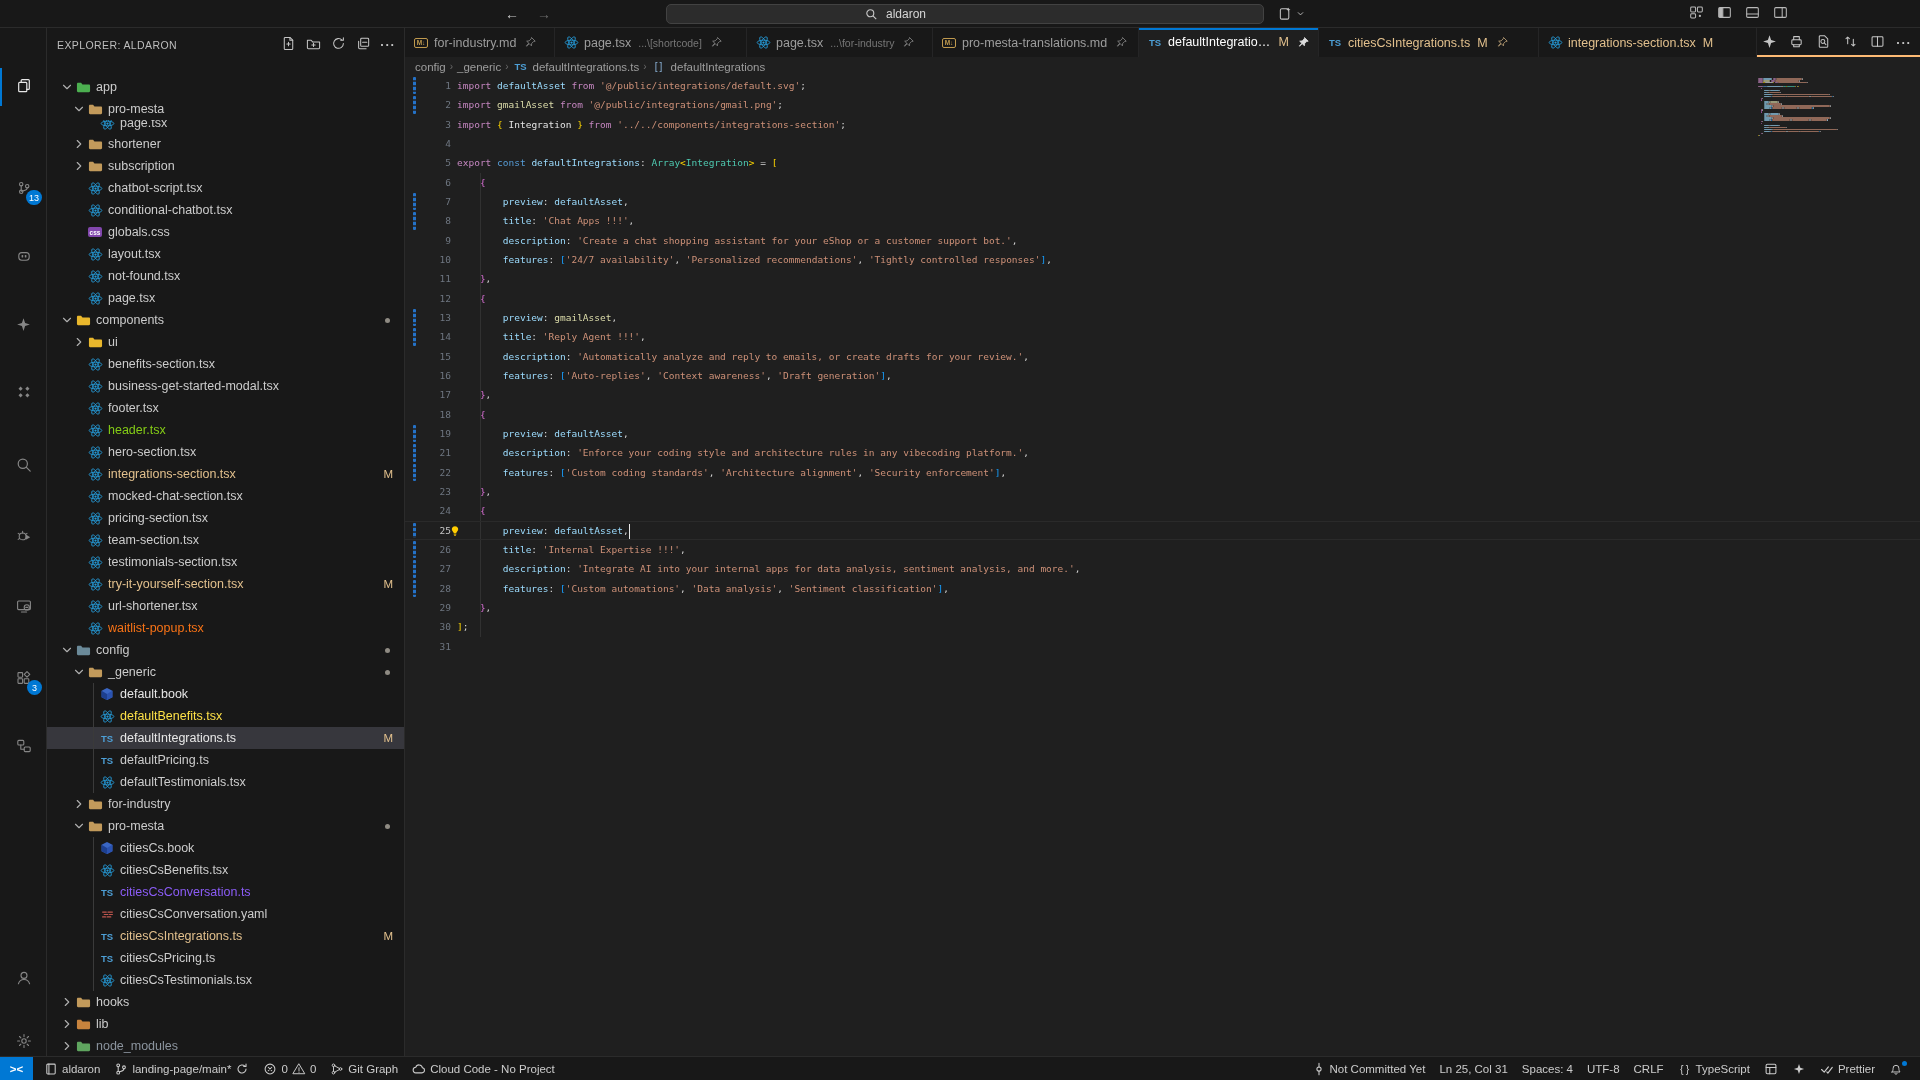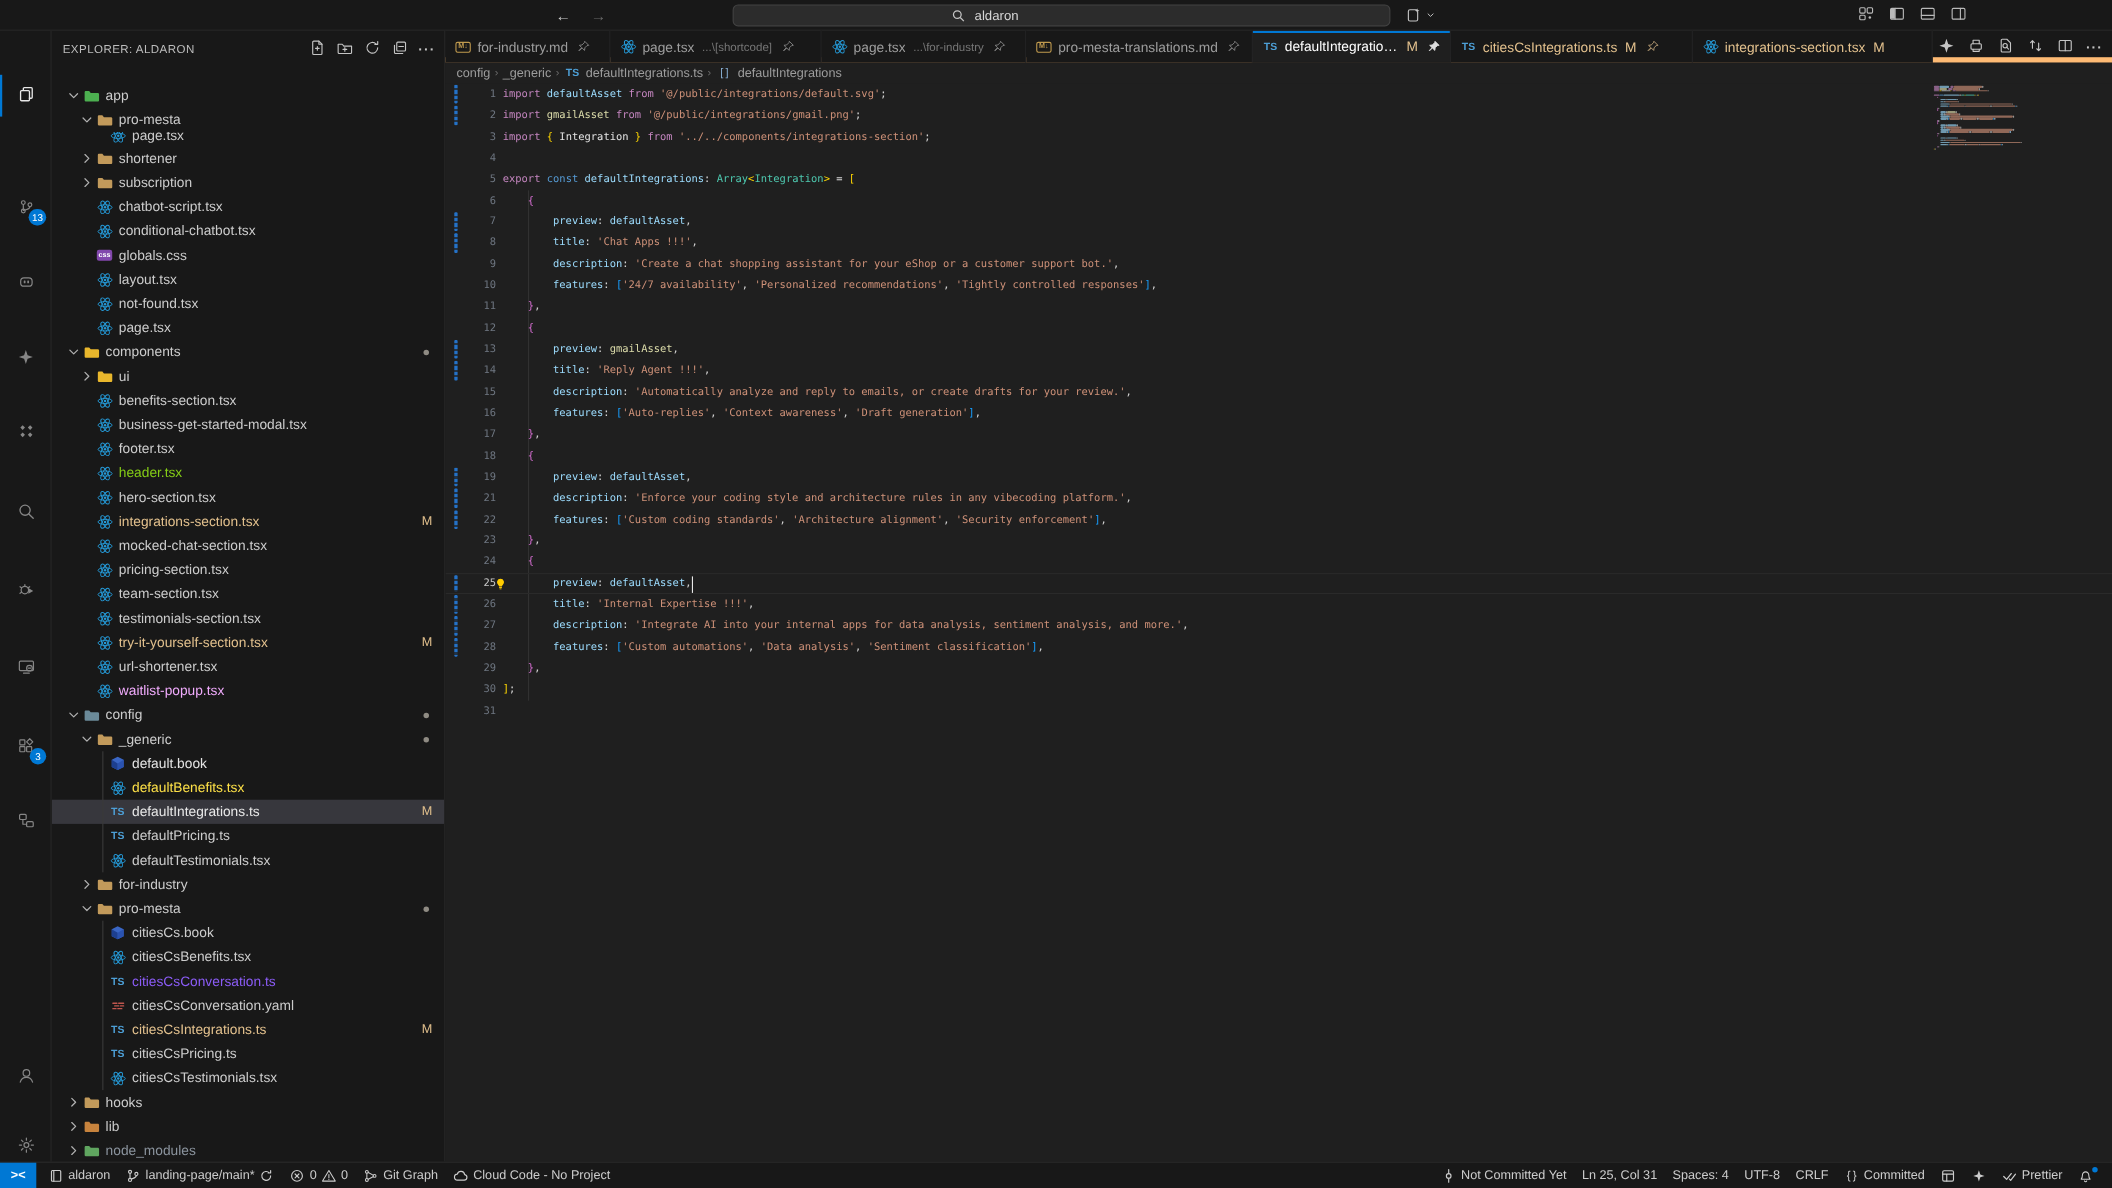--- a/index.html
+++ b/index.html
@@ -47,21 +47,21 @@
   .row .lbl { margin-left:5px; white-space:nowrap; }
   .row .badgeM { position:absolute; right:11px; color:#e2c08d; font-size:11.5px; }
   .row .dotc { position:absolute; right:14px; width:5px; height:5px; border-radius:50%; background:#8f8b83; }
   .tree-guide { position:absolute; width:1px; background:#3a3a3a; left:46px; }
   .ts-ico { color:#4d9fd6; font-weight:700; font-size:9.5px; font-family:"Liberation Sans",sans-serif; }
   .css-ico { background:#8247ad; color:#fff; font-size:6.5px; font-weight:700; border-radius:2px; width:14px; height:10px; display:inline-flex; align-items:center; justify-content:center; }
   .md-ico { border:1px solid #c09a4e; color:#c09a4e; font-size:6.5px; font-weight:700; border-radius:2px; width:14px; height:10px; display:inline-flex; align-items:center; justify-content:center; }
 
   
   .editorgroup { position:relative; flex:1; background:#1f1f1f; overflow:hidden; }
-  .tabbar { position:absolute; left:0; top:0; right:0; height:29px; background:#181818; display:flex; border-bottom:5px solid #fdba74; }
+  .tabbar { position:absolute; left:0; top:0; right:0; height:29px; background:#181818; display:flex; border-bottom:2px solid #fdba74; }
   .tab { position:relative; height:29px; display:flex; align-items:center; gap:5px; padding:0 8px; background:#181818; color:#9d9d9d; border-right:1px solid #252526; font-size:12.5px; cursor:pointer; flex:0 0 auto; }
   .tab .desc { font-size:10.5px; color:#767676; margin-left:2px; }
   .tab .mflag { color:#e2c08d; margin-left:2px; }
   .tab.active { background:#1f1f1f; color:#ffffff; border-bottom:1px solid #1f1f1f; }
   .tab.active::before { content:""; position:absolute; left:0; right:0; top:0; height:2px; background:#0078d4; }
   .tab.gold { color:#e2c08d; }
   .tab .pin { color:inherit; opacity:.85; margin-left:3px; }
   .editor-actions { position:absolute; right:8px; top:0; height:29px; display:flex; align-items:center; gap:11px; color:#c5c5c5; }
   .breadcrumbs { position:absolute; left:0; top:29px; right:0; height:19px; background:#1f1f1f; display:flex; align-items:center; padding-left:10px; gap:3px; font-size:11.5px; color:#9d9d9d; }
   .breadcrumbs .sep { color:#6a6a6a; font-size:10px; padding:0 1px; }
@@ -685,21 +685,21 @@
       <div class="rowin" style="padding-left:24px">
         <span class="chev"></span>
         <span class="ico">
                 <svg width="15" height="15" viewBox="0 0 16 16" fill="none" stroke="#259ad8" stroke-width=".9">
                   <ellipse cx="8" cy="8" rx="6.8" ry="2.5"></ellipse>
                   <ellipse cx="8" cy="8" rx="6.8" ry="2.5" transform="rotate(60 8 8)"></ellipse>
                   <ellipse cx="8" cy="8" rx="6.8" ry="2.5" transform="rotate(120 8 8)"></ellipse>
                   <circle cx="8" cy="8" r="1.2" fill="#259ad8" stroke="none"></circle>
                 </svg>
               </span>
-        <span class="lbl" style="color:#f0abfc">waitlist-popup.tsx</span>
+        <span class="lbl" style="color:#f97316">waitlist-popup.tsx</span>
       </div>
 
     </div>
           <div class="row  ">
       <div class="rowin" style="padding-left:12px">
         <span class="chev">
                 <svg width="14" height="14" viewBox="0 0 16 16" fill="none" stroke="currentColor" stroke-width="1.3" stroke-linecap="round" stroke-linejoin="round">
                   <path d="M4 6l4 4 4-4"></path>
                 </svg>
               </span>
@@ -1636,21 +1636,21 @@
 
     </div>
     <div class="sb-item ">
       <span>CRLF</span>
 
     </div>
     <div class="sb-item ">
       <span class="ico">
             <span style="font-size:10.5px;color:#ccc">{ }</span>
           </span>
-          <span>Committed</span>
+          <span>TypeScript</span>
 
     </div>
     <div class="sb-item ">
       <span class="ico">
             <svg width="14" height="14" viewBox="0 0 16 16" fill="none" stroke="currentColor" stroke-width="1.2" stroke-linecap="round" stroke-linejoin="round">
               <rect x="2.4" y="2.6" width="11.2" height="10.8" rx="1.4"></rect>
               <path d="M2.4 6.2h11.2M6.6 6.2v7.2"></path>
             </svg>
           </span>
 

